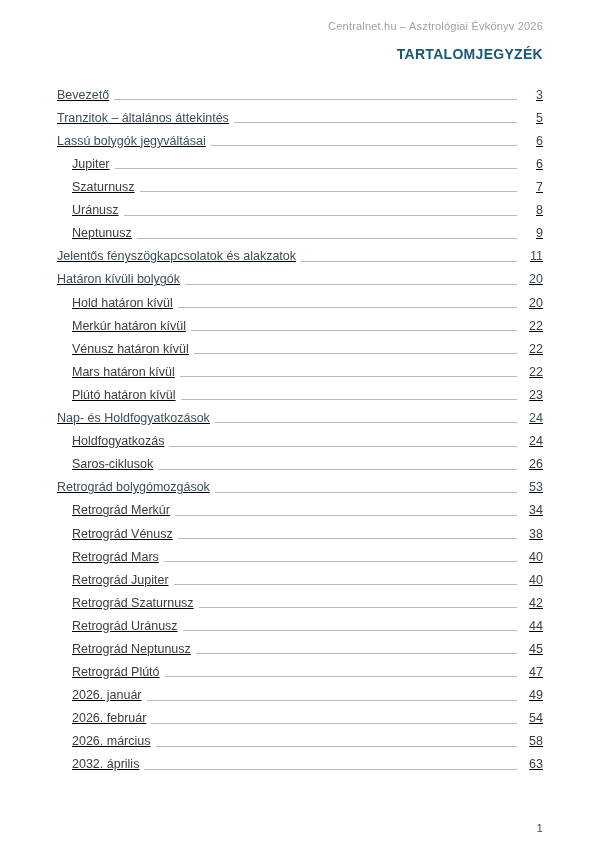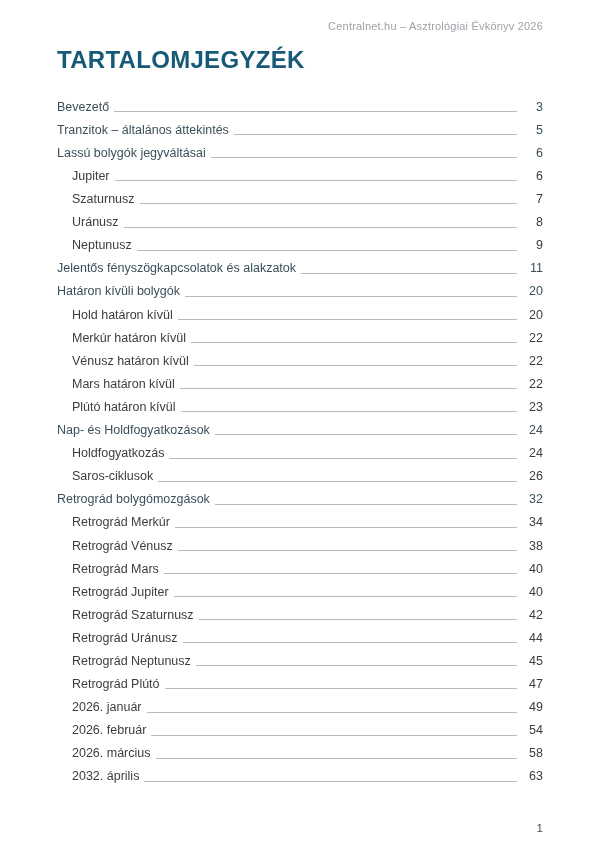--- a/index.html
+++ b/index.html
@@ -25,27 +25,28 @@
     position:relative;
   }
   .doc-header{
     text-align:right;
     font-size:11px;
     color:var(--header-color);
     letter-spacing:.2px;
     margin-bottom:14px;
   }
   .doc-title{
-    font-size:24px;
+    font-size:14px;
     font-weight:bold;
     color:var(--title-color);
     letter-spacing:.3px;
     margin-bottom:17px;
-  }
-  .toc-list{width:100%;}
+    text-align:right;
+  }
+  .toc-list{width:100%;text-decoration:underline;}
   .toc-row{
     display:flex;
     align-items:flex-end;
     height:23.1px;
     font-size:12.5px;
     color:var(--l2-color);
     cursor:pointer;
   }
   .toc-row.level-1{color:var(--l1-color);}
   .toc-row.level-2 .toc-label{padding-left:15px;margin-top:27px;}
@@ -163,21 +164,21 @@
         <span class="toc-page">24</span>
       </div>
       <div class="toc-row level-2">
         <span class="toc-label">Saros-ciklusok</span>
         <span class="toc-leader"></span>
         <span class="toc-page">26</span>
       </div>
       <div class="toc-row level-1">
         <span class="toc-label">Retrográd bolygómozgások</span>
         <span class="toc-leader"></span>
-        <span class="toc-page">32</span>
+        <span class="toc-page">53</span>
       </div>
       <div class="toc-row level-2">
         <span class="toc-label">Retrográd Merkúr</span>
         <span class="toc-leader"></span>
         <span class="toc-page">34</span>
       </div>
       <div class="toc-row level-2">
         <span class="toc-label">Retrográd Vénusz</span>
         <span class="toc-leader"></span>
         <span class="toc-page">38</span>

